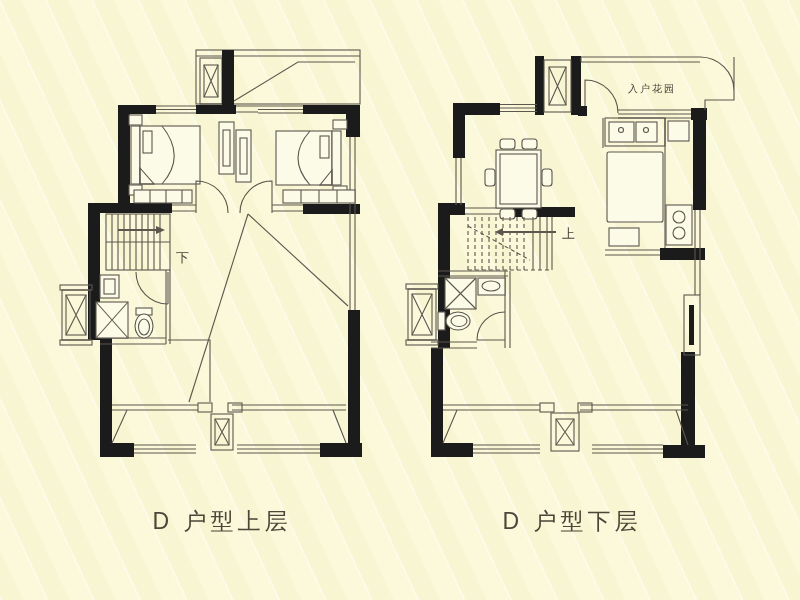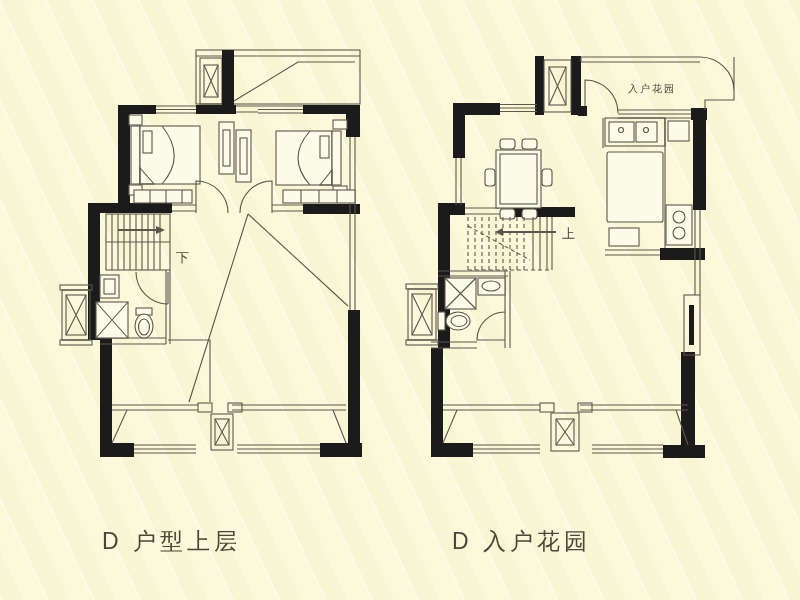--- a/index.html
+++ b/index.html
@@ -20,23 +20,22 @@
   #plan-svg{position:absolute;left:0;top:0;}
   svg .w{fill:#1b1b1b;stroke:none;}
   svg .t{fill:none;stroke:#5c574d;stroke-width:1.1;}
   svg .t2{fill:none;stroke:#5c574d;stroke-width:1.8;}
   svg .f{fill:#fcfbe8;stroke:#5c574d;stroke-width:1.1;}
   svg .d{fill:none;stroke:#5c574d;stroke-width:1.1;stroke-dasharray:4 3;}
   svg .ah{fill:#5c574d;stroke:none;}
   svg text{fill:#46423a;font-family:"Liberation Sans",sans-serif;}
   .caption{
     position:absolute;top:506px;width:240px;
-    font-size:23px;letter-spacing:4px;
+    text-align:center;font-size:23px;letter-spacing:4px;
     color:#4b4639;
-    margin-top:20px;
   }
   #caption-upper{left:102px;}
   #caption-lower{left:452px;}
 </style>
 </head>
 <body>
 
 <div id="canvas">
 
 <svg id="plan-svg" width="800" height="600" viewBox="0 0 800 600">
@@ -313,15 +312,15 @@
       <g>
         <rect x="551" y="413" width="28" height="38" class="t"></rect>
         <rect x="556" y="419" width="18" height="26" class="t"></rect>
         <path d="M556,419 L574,445 M574,419 L556,445" class="t"></path>
       </g>
     </g>
   </g>
 </svg>
 
 <div class="caption" id="caption-upper">D 户型上层</div>
-<div class="caption" id="caption-lower">D 入户花园</div>
+<div class="caption" id="caption-lower">D 户型下层</div>
 
 </div>
 
 </body></html>

